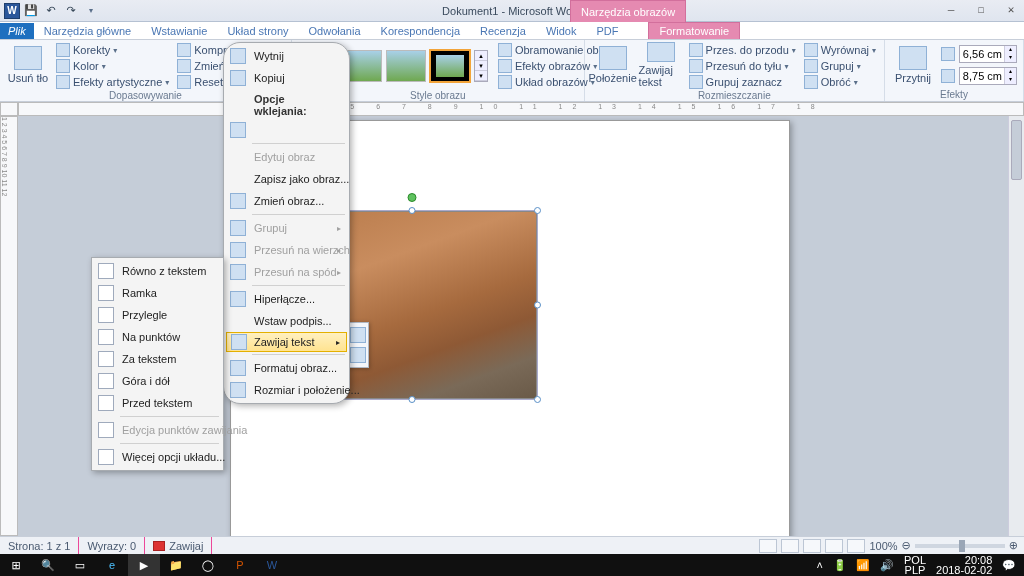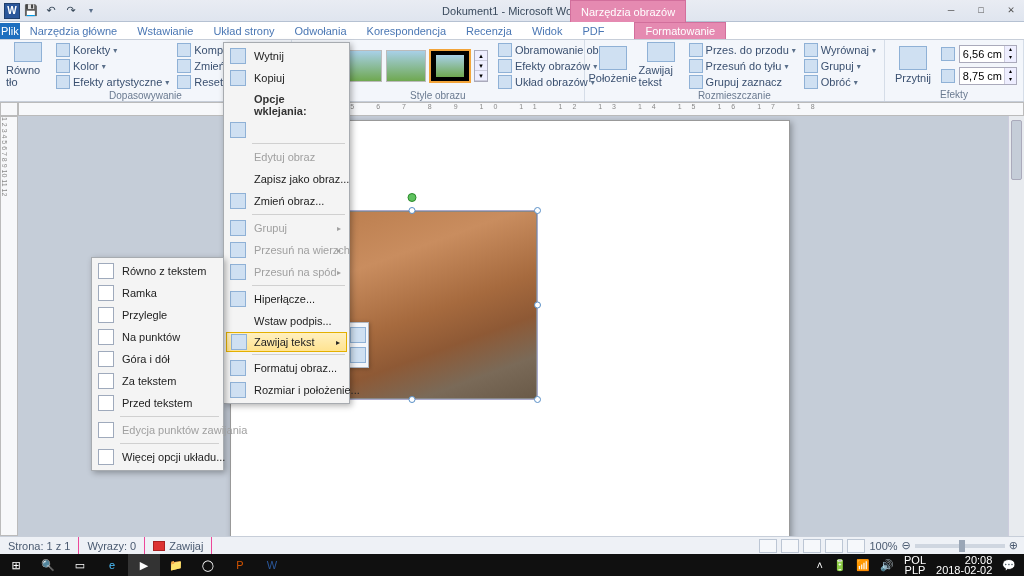--- a/index.html
+++ b/index.html
@@ -11,21 +11,21 @@
 .qat .w-icon { width: 16px; height: 16px; background: #2b579a; color:#fff; display:flex; align-items:center; justify-content:center; font-weight:bold; font-size:10px; border:1px solid #1e3f6e; }
 .qat-btn { width: 18px; height: 18px; display:flex; align-items:center; justify-content:center; color:#345; }
 .title-center { position:absolute; left:50%; transform:translateX(-50%); color:#3a4a5d; }
 .title-right-tool { position:absolute; left:570px; top:0; height:22px; background:#e58ab1; color:#fff; padding:0 10px; display:flex; align-items:center; border:1px solid #d26f9c; border-bottom:none; }
 .win-controls { position:absolute; right:4px; top:2px; display:flex; gap:12px; }
 .win-controls span { width:18px; height:14px; display:flex; align-items:center; justify-content:center; color:#555; font-family:monospace; }
 
 
 .tabs { height: 18px; background:#fff; display:flex; align-items:flex-end; border-bottom:1px solid #c7ced9; }
 .tab { padding: 2px 10px; color:#4a77b4; cursor:pointer; }
-.tab.file { background:#1e6fbf; color:#fff; padding:2px 1px; }
+.tab.file { background:#1e6fbf; color:#fff; padding:2px 8px;font-style:italic; }
 .tab.active-pink { background:#e58ab1; color:#fff; border:1px solid #d26f9c; border-bottom:none; }
 
 
 .ribbon { height: 62px; background:#f3f6fb; border-bottom:1px solid #c7ced9; display:flex; }
 .rib-group { border-right:1px solid #d5dde8; padding:2px 6px 0 6px; display:flex; flex-direction:column; justify-content:space-between; position:relative; }
 .rib-group-label { text-align:center; color:#6a7a90; font-size:10px; padding-bottom:1px; }
 .rib-row { display:flex; align-items:center; gap:4px; height:16px; }
 .rib-btn { display:flex; align-items:center; gap:3px; color:#3a5070; padding:0 2px; white-space:nowrap; }
 .rib-btn .ic { width:14px; height:14px; background:#cfe0f2; border:1px solid #8fb1d6; display:inline-block; }
 .big-btn { display:flex; flex-direction:column; align-items:center; justify-content:center; width:44px; height:46px; color:#3a5070; }
@@ -128,21 +128,21 @@
   <div class="tab">Widok</div>
   <div class="tab">PDF</div>
   <div class="tab active-pink" style="margin-left:20px">Formatowanie</div>
 </div>
 
 <div class="ribbon">
   <div class="rib-group">
     <div style="display:flex;gap:4px;">
       <div class="big-btn">
           <span class="ic"></span>
-          <span>Równo tło</span>
+          <span>Usuń tło</span>
         </div>
       <div>
         <div class="rib-row">
             <span class="rib-btn">
               <span class="ic"></span>
               <span>Korekty</span> 
               <span class="caret">▾</span>
             </span>
           </div>
         <div class="rib-row">
@@ -333,21 +333,21 @@
       <div class="grip g-bl"></div>
       <div class="grip g-b"></div>
       <div class="grip g-br"></div>
     </div>
   </div>
   <div class="scrollbar-v">
       <div class="thumb"></div>
     </div>
 </div>
 
-<div class="ctx-menu" style="left:223px; top:42px; width:127px;">
+<div class="ctx-menu" style="left:223px; top:42px; width:127px;border-radius:17px;">
   <div class="item">
       <span class="ic"></span>
       <span>Wytnij</span>
     </div>
   <div class="item">
       <span class="ic"></span>
       <span>Kopiuj</span>
     </div>
   <div class="hdr">Opcje wklejania:</div>
   <div class="item">
@@ -416,25 +416,25 @@
   <div class="item">
       <span class="ctx-box"></span>
       <span>Przylegle</span>
     </div>
   <div class="item">
       <span class="ctx-box"></span>
       <span>Na punktów</span>
     </div>
   <div class="item">
       <span class="ctx-box"></span>
+      <span>Za tekstem</span>
+    </div>
+  <div class="item">
+      <span class="ctx-box"></span>
       <span>Góra i dół</span>
-    </div>
-  <div class="item">
-      <span class="ctx-box"></span>
-      <span>Za tekstem</span>
     </div>
   <div class="item">
       <span class="ctx-box"></span>
       <span>Przed tekstem</span>
     </div>
   <div class="sep"></div>
   <div class="item disabled">
       <span class="ctx-box"></span>
       <span>Edycja punktów zawijania</span>
     </div>

